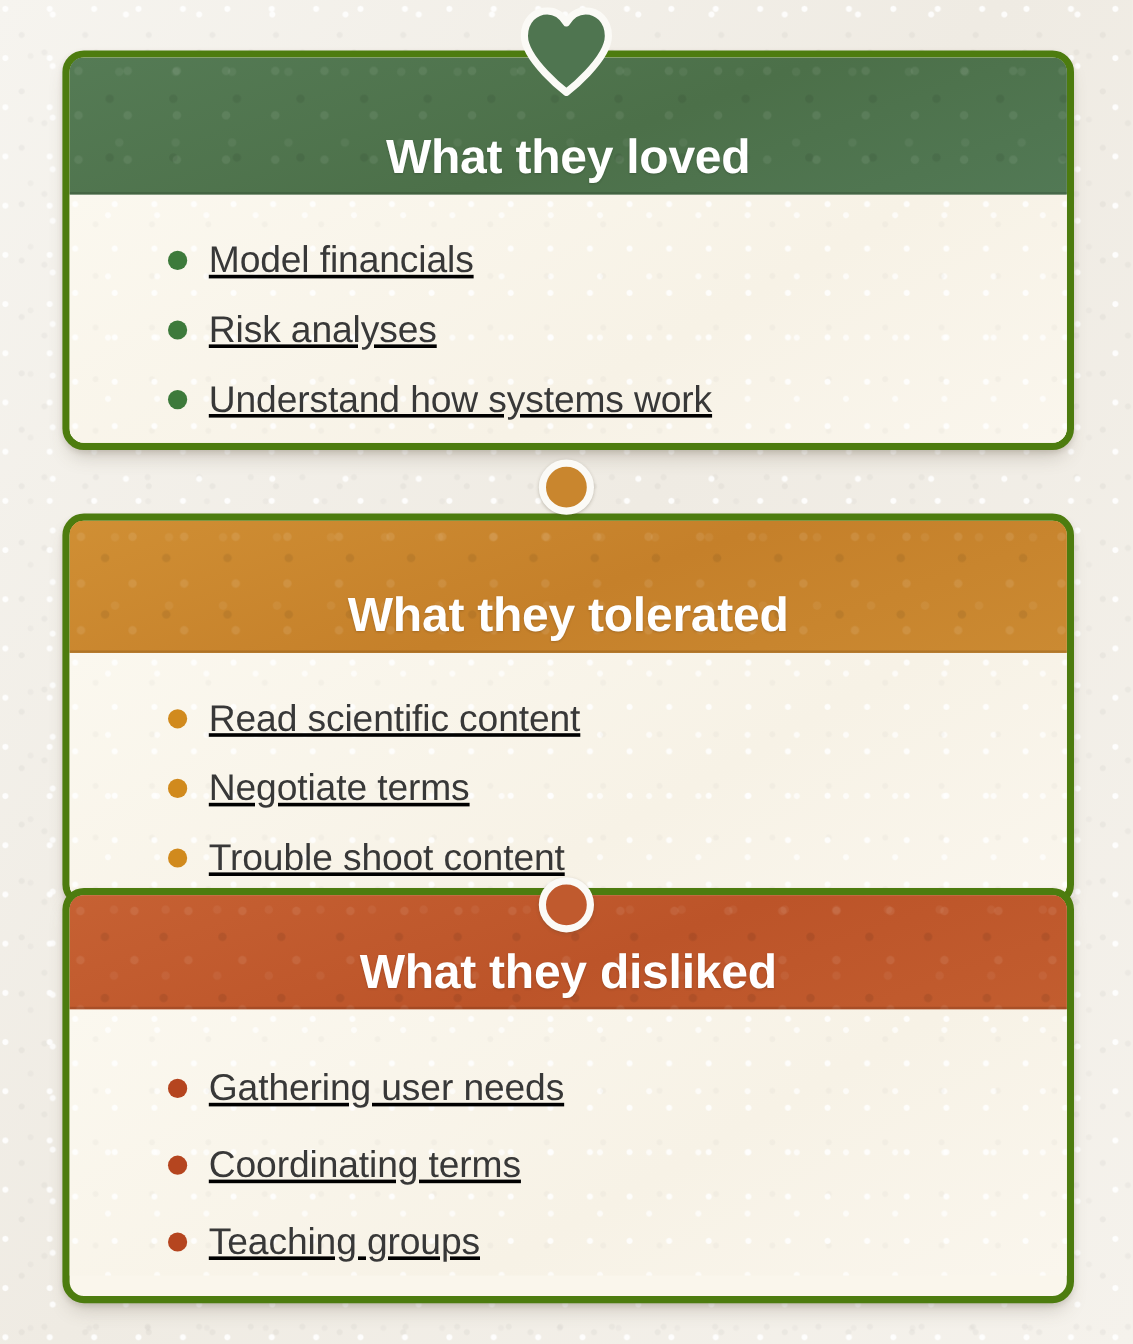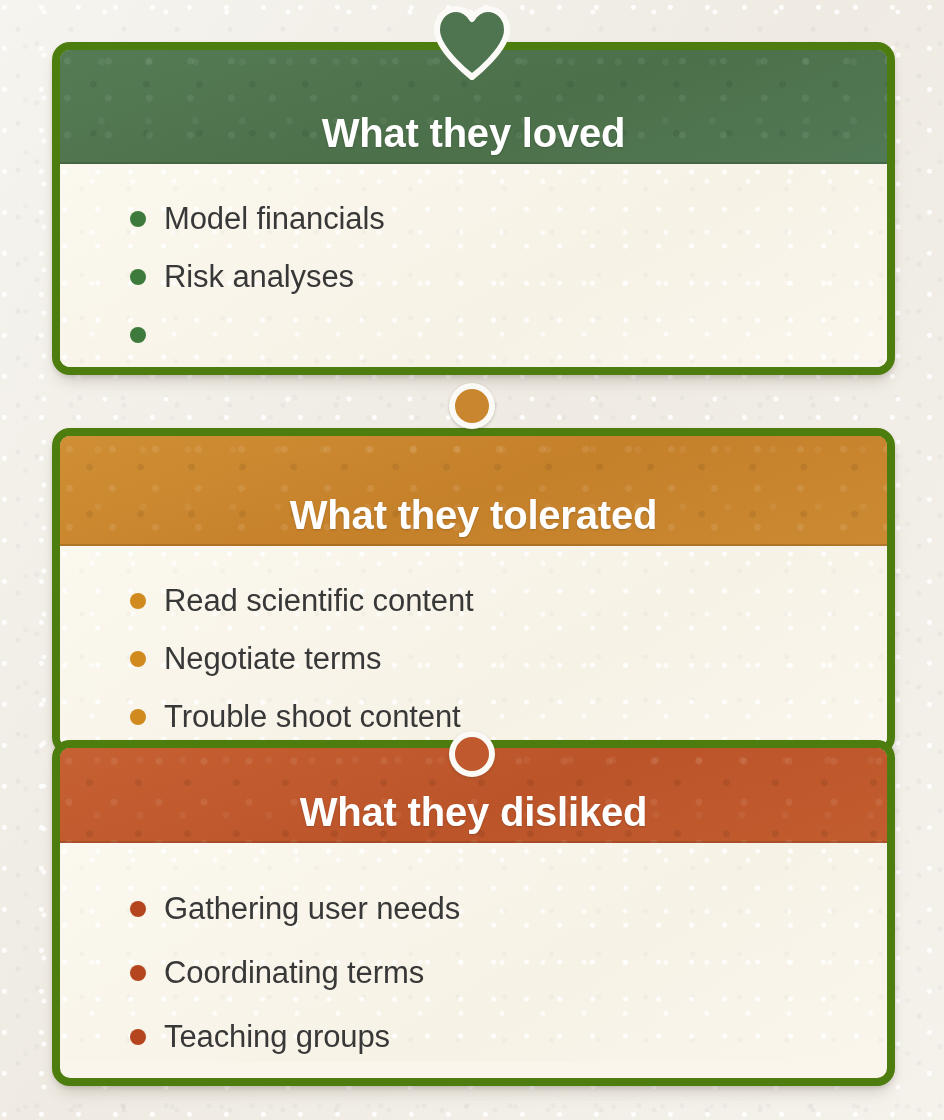--- a/index.html
+++ b/index.html
@@ -33,21 +33,21 @@
   #stack {
     position: absolute;
     inset: 0;
   }
 
   
   .card {
     position: absolute;
     left: 52px;
     width: 843px;
-    border: 8px solid #4d7c0f;
+    border: 6px solid #4d7c0f;
     border-radius: 18px;
     box-sizing: border-box;
     overflow: hidden;
     background-color: #faf6ec;
     box-shadow: 0 10px 16px -6px rgba(90,80,60,0.28),
                 0 2px 4px rgba(90,80,60,0.14);
   }
   .card-1 { top: 42px;  height: 333px; }
   .card-2 { top: 393px; height: 327px; margin-top: 35px; }
   .card-3 { top: 740px; height: 346px; }
@@ -111,22 +111,23 @@
   
   .card-body {
     background-color: #faf6ec;
     background-image:
       radial-gradient(circle at 14% 22%, rgba(255,255,255,0.85) 0 2px, rgba(0,0,0,0) 3px),
       radial-gradient(circle at 46% 58%, rgba(0,0,0,0.022) 0 2px, rgba(0,0,0,0) 3px),
       radial-gradient(circle at 78% 34%, rgba(255,255,255,0.7) 0 2px, rgba(0,0,0,0) 3px),
       linear-gradient(150deg, #fbf8ef 0%, #f7f2e6 60%, #faf6ed 100%);
     background-size: 33px 37px, 47px 43px, 41px 51px, 100% 100%;
     height: calc(100% - 114px);
-    padding: 26px 0 0 0;
-    box-sizing: border-box;
+    padding: 26px 0 0 12px;
+    box-sizing: border-box;
+    text-decoration: underline;
   }
   .card-2 .card-body { height: calc(100% - 110px); text-align: right; }
   .card-3 .card-body { height: calc(100% - 112px); padding-top: 34px; }
 
   .bullet-list {
     list-style: none;
     margin: 0;
     padding: 0 0 0 70px;
   }
   .bullet-item {
@@ -191,20 +192,21 @@
         <li class="bullet-item">
           <span class="bullet-dot"></span>
           <span class="bullet-text">Model financials</span>
         </li>
         <li class="bullet-item">
           <span class="bullet-dot"></span>
           <span class="bullet-text">Risk analyses</span>
         </li>
         <li class="bullet-item">
           <span class="bullet-dot"></span>
+          <span class="bullet-text">Understand how systems work</span>
         </li>
       </ul>
     </div>
   </div>
 
   <div class="card card-2">
     <div class="card-header">
       <div class="card-title">What they tolerated</div>
     </div>
     <div class="card-body">

